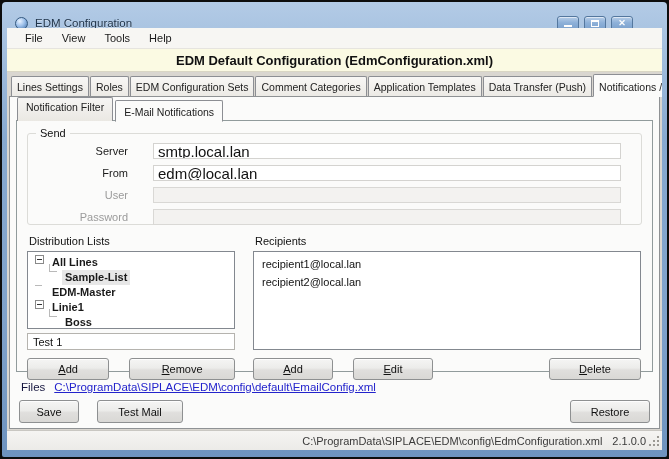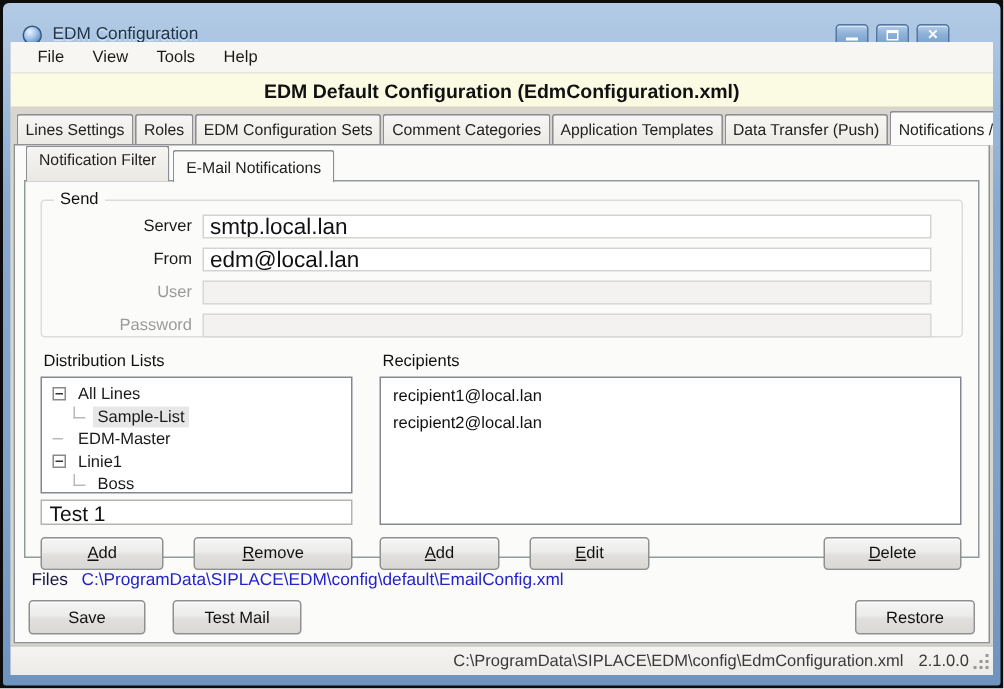--- a/index.html
+++ b/index.html
@@ -65,48 +65,48 @@
                      border-bottom: 1px solid #fbfbfa; }
 
   .subpanel { position: relative; z-index: 1; margin: -1px 6px 0 6px; height: 252px;
               background: #fbfbfa; border: 1px solid #919b9c; }
 
   
   .groupbox { position: relative; margin: 12px 10px 0 10px; height: 92px;
               border: 1px solid #dcdcd8; border-radius: 3px; }
   .groupbox-label { position: absolute; top: -7px; left: 8px; background: #fbfbfa;
                     padding: 0 4px; font-size: 11px; color: #111; }
-  .field-row { display: flex; align-items: center; margin: 6px 20px 0 0; }
+  .field-row { display: flex; align-items: center; margin: 6px 20px 0 0; gap: 18px; }
   .field-row:first-of-type { margin-top: 9px; }
   .field-label { width: 100px; text-align: right; margin-right: 7px; color: #1a1a1a; }
   .field-label.disabled { color: #9b9b9b; }
   .field-input { flex: 1; height: 16px; border: 1px solid #d4d3d0; background: #fff;
                  font-family: "Liberation Sans", sans-serif; font-size: 15px; padding: 0 4px; color: #111; }
   .field-input:disabled { background: #f3f2f0; border-color: #d9d8d5; }
 
   
   .lists-region { display: flex; margin: 10px 11px 0 10px; }
   .col-left { width: 208px; flex: none; }
   .col-right { flex: 1; margin-left: 18px; display: flex; flex-direction: column; }
   .col-label { font-size: 11px; color: #111; margin-bottom: 4px; padding-left: 2px; }
 
   .treebox { height: 78px; border: 1px solid #83888f; background: #fff; padding: 3px 0; overflow: hidden; }
-  .tree-row { display: flex; align-items: center; height: 15px; padding-left: 7px; }
+  .tree-row { display: flex; height: 15px; padding-left: 7px; font-weight: bold; }
   .tree-row.child { padding-left: 17px; }
   .expander { width: 9px; height: 9px; border: 1px solid #898989; background: #fff; flex: none;
               display: flex; align-items: center; justify-content: center; margin-right: 5px; }
   .expander .minus { width: 5px; height: 1px; background: #333; }
   .tree-dash { width: 7px; height: 1px; background: #b9b9b9; flex: none; margin-right: 7px; }
   .tree-elbow { width: 8px; height: 8px; border-left: 1px solid #b9b9b9; border-bottom: 1px solid #b9b9b9;
                 flex: none; margin: -6px 5px 0 4px; }
   .tree-label { padding: 0 3px; line-height: 14px; }
   .tree-label.selected { background: #e7e7e7; }
 
   .newlist-input { width: 100%; height: 17px; margin-top: 4px; border: 1px solid #b5b3ae;
-                   background: #fff; font-family: "Liberation Sans", sans-serif; font-size: 14px;
+                   background: #fff; font-family: "Liberation Sans", sans-serif; font-size: 11px;
                    padding: 0 5px; color: #111; }
 
   .listbox { height: 99px; border: 1px solid #83888f; background: #fff; padding-top: 3px; overflow: hidden; }
   .list-item { height: 18px; line-height: 18px; padding-left: 8px; color: #111; }
 
   .btnrow { display: flex; margin-top: 8px; }
   .btn { height: 22px; border: 1px solid #8e9091; border-radius: 3px;
          background: linear-gradient(#f5f5f4, #ececea 45%, #e0dfdd 55%, #d9d8d5);
          display: flex; align-items: center; justify-content: center;
          font-size: 11px; color: #111; box-shadow: inset 0 1px 0 rgba(255,255,255,.8); }
@@ -115,24 +115,24 @@
 
   .btn-add-list { width: 84px; }
   .btn-remove { width: 108px; margin-left: 20px; }
   .btn-add-rcpt { width: 80px; }
   .btn-edit { width: 80px; margin-left: 20px; }
   .btn-delete { width: 92px; margin-left: auto; }
 
   
   .files-row { display: flex; align-items: center; margin: 9px 0 0 11px; font-size: 11.5px; }
   .files-label { color: #16163f; font-weight: bold; font-weight: normal; margin-right: 9px; }
-  .files-path { color: #2323cc; }
+  .files-path { color: #2323cc; text-decoration: underline; }
 
   .actions-row { display: flex; margin: 7px 9px 0 9px; }
-  .btn-save { width: 78px; height: 23px; }
+  .btn-save { width: 60px; height: 23px; }
   .btn-testmail { width: 86px; height: 23px; margin-left: 18px; }
   .btn-restore { width: 80px; height: 23px; margin-left: auto; }
 
   
   .statusbar { position: absolute; left: 0; right: 0; bottom: 0; height: 20px;
                background: linear-gradient(#f5f4f2, #ecebe8); border-top: 1px solid #c9c7c2;
                display: flex; align-items: center; justify-content: flex-end; padding-right: 16px;
                font-size: 11px; color: #3a3a3a; }
   .status-version { margin-left: 10px; }
   .grip { position: absolute; right: 2px; bottom: 3px; width: 10px; height: 10px; }

